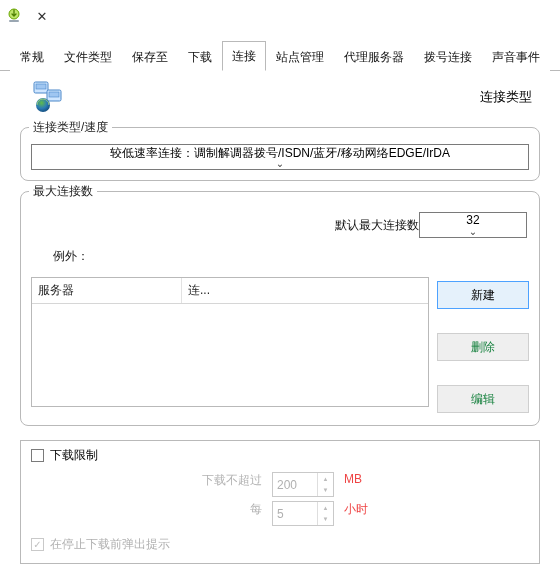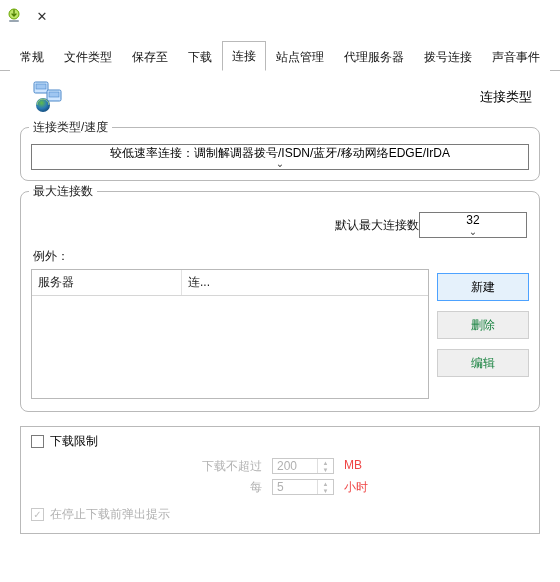--- a/index.html
+++ b/index.html
@@ -69,43 +69,44 @@
     .combo.small { width: 108px; }
 
     .row-right {
       display: flex; align-items: center; justify-content: flex-end;
       gap: 0; padding: 4px 2px 10px;
     }
     .row-right .lbl { color: #111; }
 
     
     .exceptions-wrap {
-      display: flex; gap: 8px; margin-top: 2px;
+      display: flex; gap: 8px; margin-top: 10px;
     }
     .exceptions-legend {
       position: relative; font-size: 12px; color: #222;
       padding: 0 0 2px 2px;
+      margin-left: 20px;
     }
     .ex-table {
       flex: 1; border: 1px solid #b9b9b9; height: 130px; background: #fff;
       display: flex; flex-direction: column;
     }
     .ex-header {
       display: flex; border-bottom: 1px solid #d6d6d6;
       background: #fff;
     }
     .ex-header .col {
       padding: 4px 6px; font-size: 12px; color: #222;
       border-right: 1px solid #e2e2e2;
     }
     .ex-header .col.c1 { width: 150px; }
     .ex-header .col.c2 { flex: 1; border-right: none; }
     .ex-body { flex: 1; }
 
-    .btn-stack { display: flex; flex-direction: column; gap: 10px; width: 92px; padding-top: 4px; text-align: right; }
+    .btn-stack { display: flex; flex-direction: column; gap: 24px; width: 92px; padding-top: 4px; text-align: right; }
     .win-btn {
       height: 28px; border: 1px solid #a9a9a9; background: #e9e9e9;
       display: flex; align-items: center; justify-content: center;
       font-size: 12px; cursor: pointer;
     }
     .win-btn.primary { border-color: #4da2ff; background: #e5f1fb; }
     .win-btn.disabled { color: #15803d; border-color: #cfcfcf; background: #efefef; cursor: default; }
 
     
     .limit-box {
@@ -118,21 +119,21 @@
       display: inline-flex; align-items: center; justify-content: center;
       font-size: 10px; color: #555;
     }
     .chk.disabled { border-color: #c9c9c9; color: #c0c0c0; }
 
     .limit-row {
       display: flex; justify-content: center;
       gap: 10px; color: #b0b0b0; margin: 4px 0;
     }
     .spin {
-      width: 62px; height: 16px; border: 1px solid #c9c9c9; background: #fff;
+      width: 62px; height: 25px; border: 1px solid #c9c9c9; background: #fff;
       display: flex; align-items: center; padding: 0 4px; color: #b0b0b0;
       position: relative;
     }
     .spin .spin-btns {
       position: absolute; right: 0; top: 0; bottom: 0; width: 16px;
       display: flex; flex-direction: column; border-left: 1px solid #dedede;
     }
     .spin .spin-btns div { flex:1; display:flex; align-items:center; justify-content:center; font-size:6px; color:#bbb; }
 
     .unit-lbl { min-width: 32px; text-align: left; color: #ef4444; }

